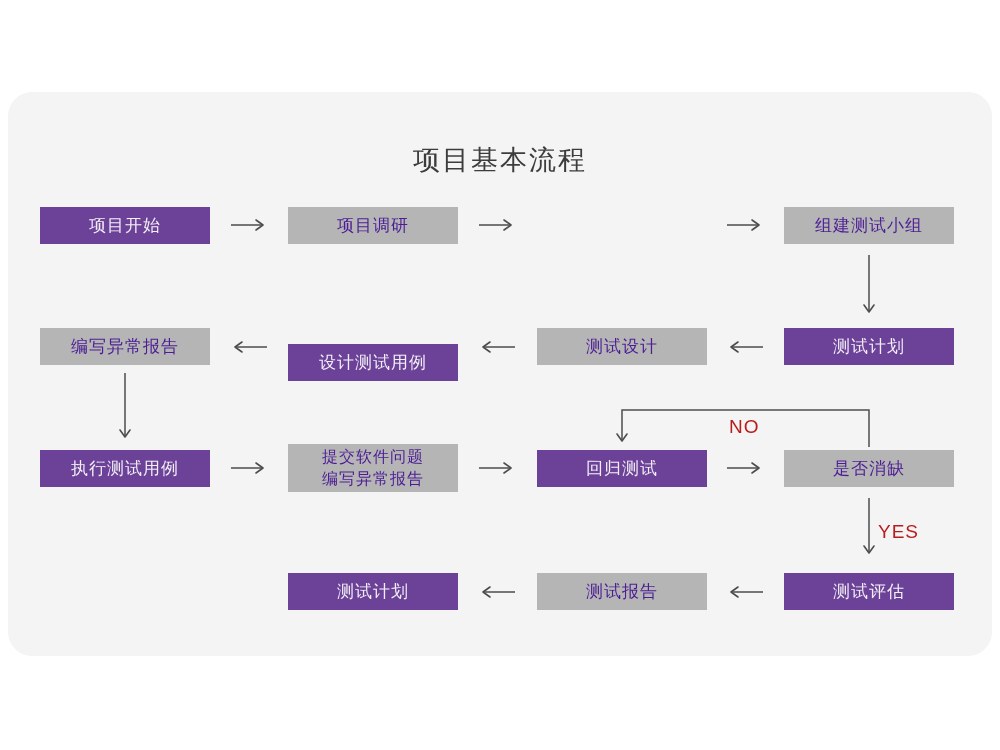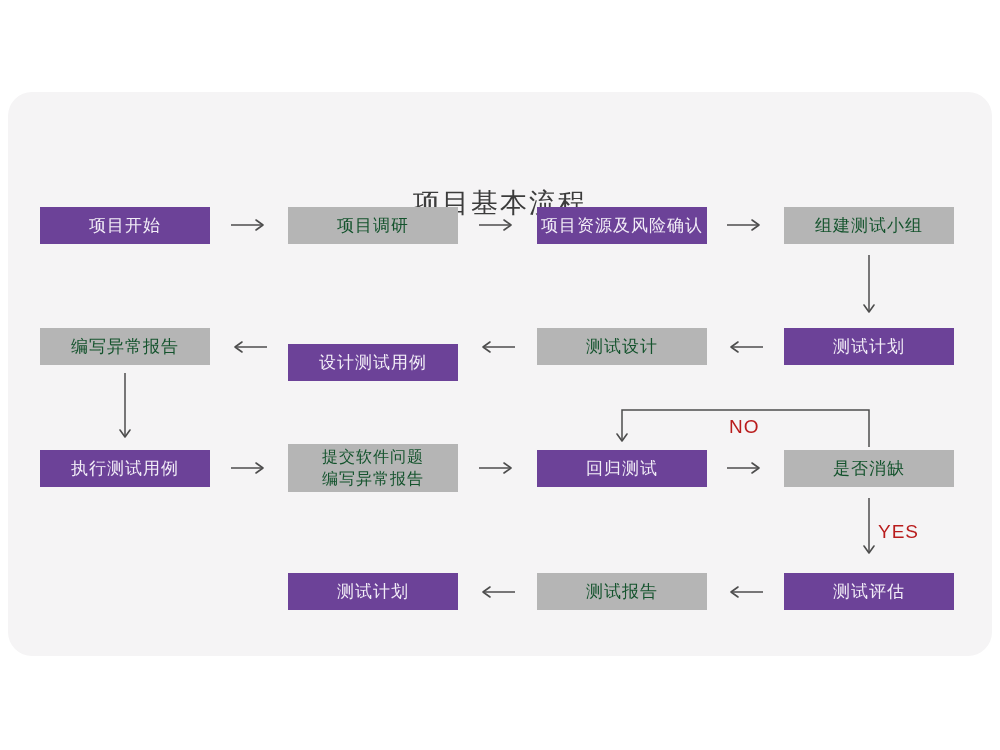--- a/index.html
+++ b/index.html
@@ -1,22 +1,22 @@
 <!DOCTYPE html>
 <html><head>
 <meta charset="utf-8">
 <style>
   html,body{margin:0;padding:0;background:#ffffff;}
   body{font-family:"Liberation Sans","DejaVu Sans",sans-serif;}
   #stage{position:relative;width:1000px;height:750px;background:#ffffff;overflow:hidden;}
   .card{position:absolute;left:8px;top:92px;width:984px;height:564px;background:#f5f4f5;border-radius:24px;}
-  .title{position:absolute;left:0;top:142px;width:1000px;text-align:center;font-size:27px;letter-spacing:2px;color:#3c3c3c;font-weight:500;margin-top:43px;}
+  .title{position:absolute;left:0;top:142px;width:1000px;text-align:center;font-size:27px;letter-spacing:2px;color:#3c3c3c;font-weight:500;}
   .node{position:absolute;width:170px;height:37px;border-radius:0;display:flex;align-items:center;justify-content:center;font-size:17px;letter-spacing:1px;box-sizing:border-box;}
   .node.purple{background:#6c4298;color:#f2edf7;}
-  .node.gray{background:#b5b5b5;color:#14532d;}
+  .node.gray{background:#b5b5b5;color:#4c1d95;}
   .node.tall{height:48px;font-size:16px;line-height:1.4;white-space:pre-line;text-align:center;}
   .edge-label{position:absolute;font-size:19px;color:#b91c1c;letter-spacing:1px;}
   svg.arrows{position:absolute;left:0;top:0;width:1000px;height:750px;pointer-events:none;}
   svg.arrows *{stroke:#4d4d4d;}
 </style>
 </head>
 <body>
 
 <div id="stage">
   <div class="card"></div>
@@ -48,21 +48,20 @@
     <polyline points="869,447 869,410 622,410 622,441" stroke-width="1.5" marker-end="url(#ah)"></polyline>
 
     <line x1="869" y1="498" x2="869" y2="553" stroke-width="1.5" marker-end="url(#ah)"></line>
 
     <line x1="763" y1="592" x2="731" y2="592" stroke-width="1.5" marker-end="url(#ah)"></line>
     <line x1="515" y1="592" x2="483" y2="592" stroke-width="1.5" marker-end="url(#ah)"></line>
   </svg>
 
   <div class="node purple" style="left:40px;top:207px">项目开始</div>
   <div class="node gray" style="left:288px;top:207px">项目调研</div>
-  <div class="node purple" style="left:537px;top:207px">项目资源及风险确认</div>
   <div class="node gray" style="left:784px;top:207px">组建测试小组</div>
 
   <div class="node gray" style="left:40px;top:328px">编写异常报告</div>
   <div class="node purple" style="left:288px;top:344px">设计测试用例</div>
   <div class="node gray" style="left:537px;top:328px">测试设计</div>
   <div class="node purple" style="left:40px;top:450px">执行测试用例</div>
 
   <div class="node purple" style="left:784px;top:328px">测试计划</div>
   <div class="node gray tall" style="left:288px;top:444px">提交软件问题
 编写异常报告</div>

